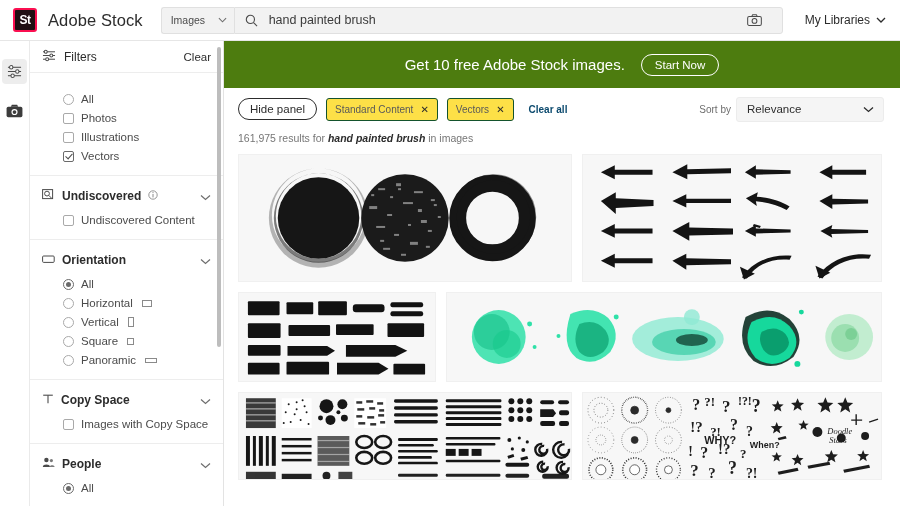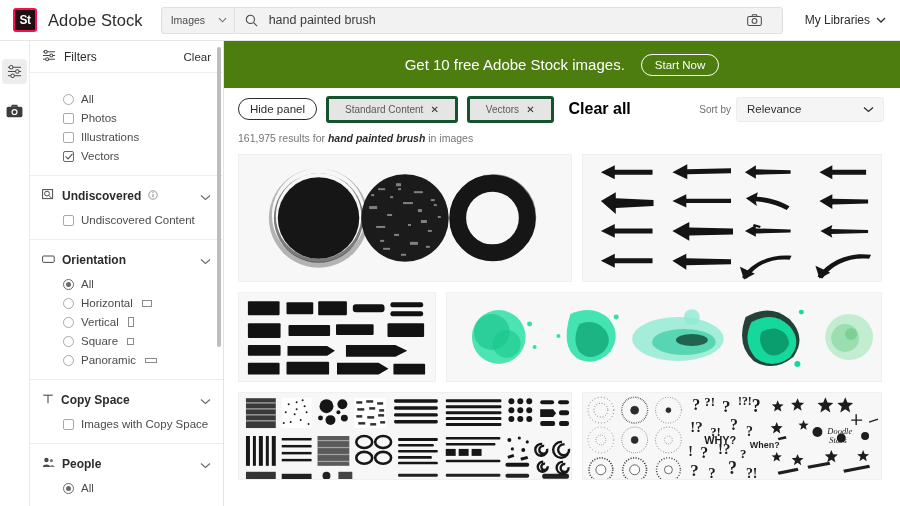--- a/index.html
+++ b/index.html
@@ -132,26 +132,26 @@
   }
 
   .chips-bar {
     height: 42px; display: flex; align-items: center; padding: 0 16px 0 14px; gap: 9px;
   }
   .hide-panel {
     border: 1.6px solid #2c2c2c; border-radius: 14px; font-size: 11.5px;
     padding: 4px 11px; color: #2c2c2c;
   }
   .chip {
-    background: #e5e5e5; border: 3px solid #14532d; border-radius: 3px;
-    font-size: 10px; color: #595959; padding: 5px 16px;
+    background: #fde047; border: 1px solid #14532d; border-radius: 3px;
+    font-size: 10px; color: #595959; padding: 5px 8px;
     display: flex; align-items: center; gap: 7px;
   }
   .chip .x { font-size: 10px; color: #2c2c2c; }
-  .clear-all { font-size: 16px; color: #000000; margin-left: 6px; font-weight: bold; }
+  .clear-all { font-size: 10px; color: #0c4a6e; margin-left: 6px; font-weight: bold; }
 
   .sort-wrap { margin-left: auto; display: flex; align-items: center; gap: 5px; }
   .sort-lbl { font-size: 10px; color: #6e6e6e; }
   .sort-select {
     width: 148px; height: 25px; background: #f5f5f5; border: 1px solid #ececec;
     border-radius: 3px; display: flex; align-items: center; justify-content: space-between;
     padding: 0 9px 0 10px; font-size: 11.5px; color: #2c2c2c;
   }
 
   .results-line { padding: 2px 0 10px 14px; font-size: 10.5px; color: #767676; }

